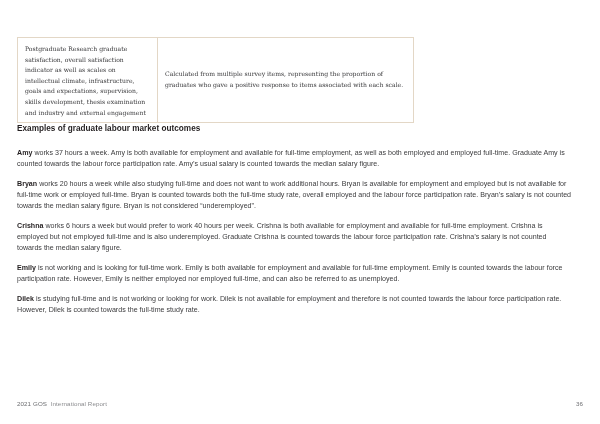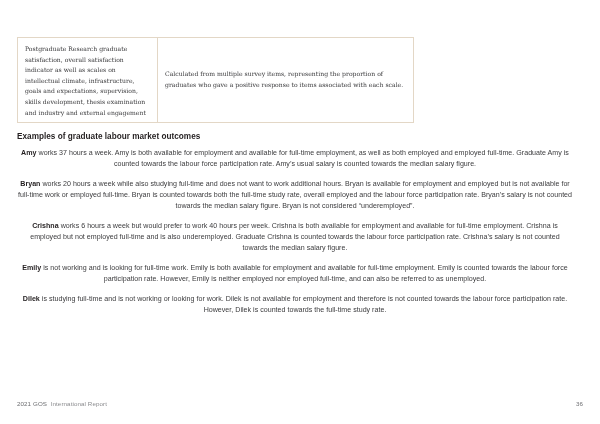--- a/index.html
+++ b/index.html
@@ -49,40 +49,40 @@
     padding-top: 6px;
   }
   .def-table td.col-b {
     width: 242px;
   }
 
   
   .section-heading {
     position: absolute;
     left: 17px;
-    top: 132px;
+    top: 124px;
     font-size: 8.2px;
     font-weight: bold;
     letter-spacing: 0.02px;
     color: #231f20;
   }
 
   
   .body-block {
     position: absolute;
     left: 17px;
     top: 148px;
     width: 556px;
   }
   .para {
     font-size: 7.1px;
     line-height: 11.2px;
     color: #3b3b3d;
     margin: 0 0 8.4px 0;
-    text-align: center;
+    text-align: left;
     letter-spacing: 0.01px;
   }
   .para .nm {
     font-weight: bold;
     color: #231f20;
   }
 
   
   .footer {
     position: absolute;

